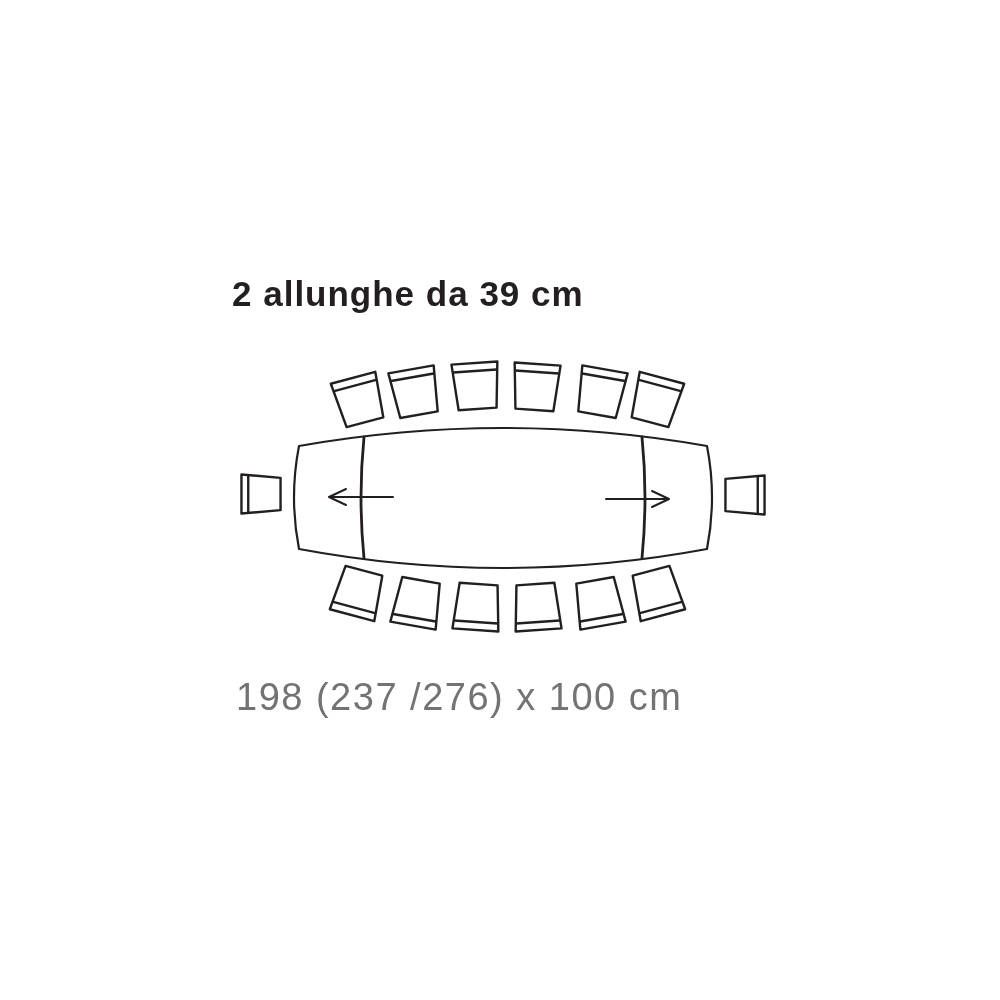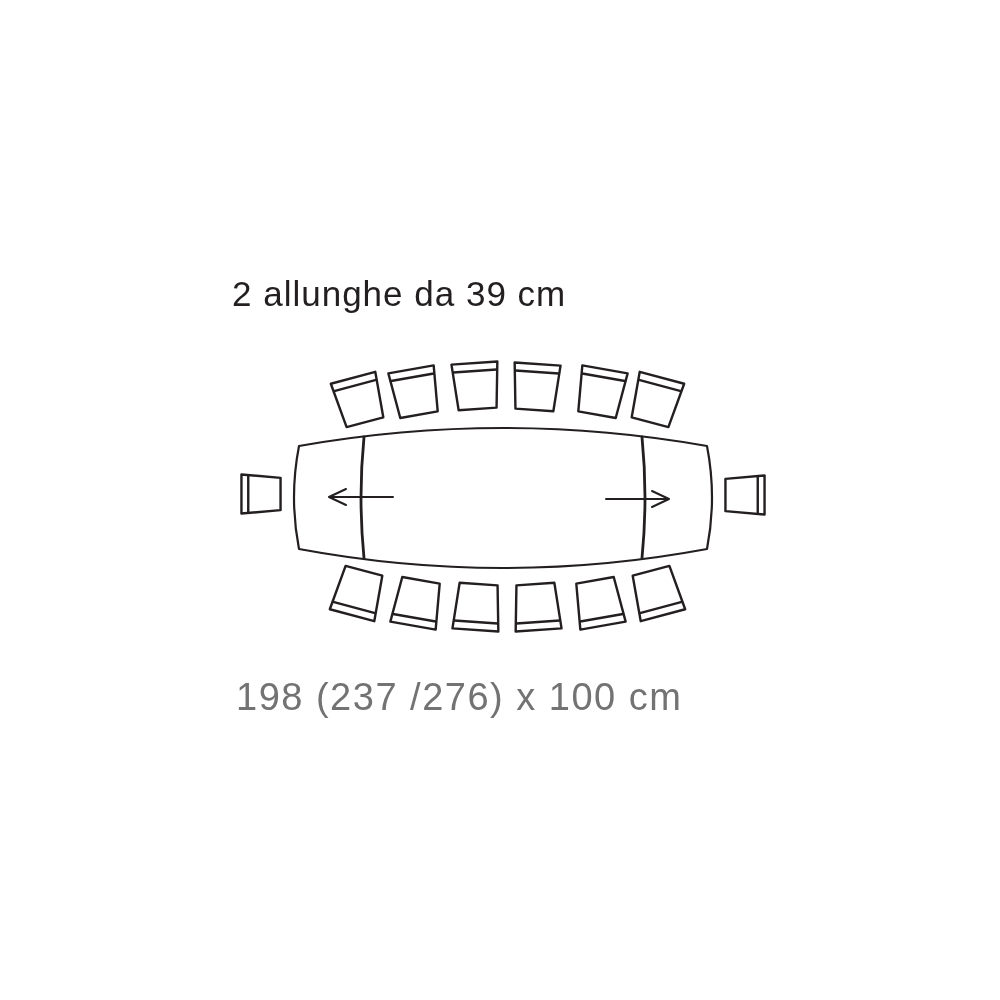--- a/index.html
+++ b/index.html
@@ -14,21 +14,21 @@
     background: #ffffff;
     overflow: hidden;
     font-family: "Liberation Sans", sans-serif;
     color: #231f20;
   }
   .caption {
     position: absolute;
     left: 232px;
     top: 277px;
     font-size: 35px;
-    font-weight: 400;
+    font-weight: 700;
     line-height: 33px;
     letter-spacing: 1px;
     white-space: nowrap;
     color: #231f20;
   }
   .dims {
     position: absolute;
     left: 236px;
     top: 676px;
     font-size: 38px;

